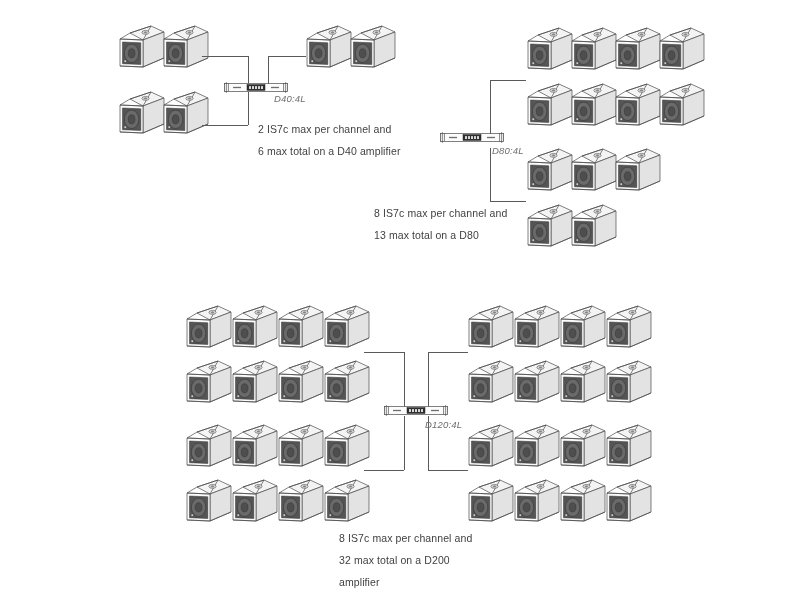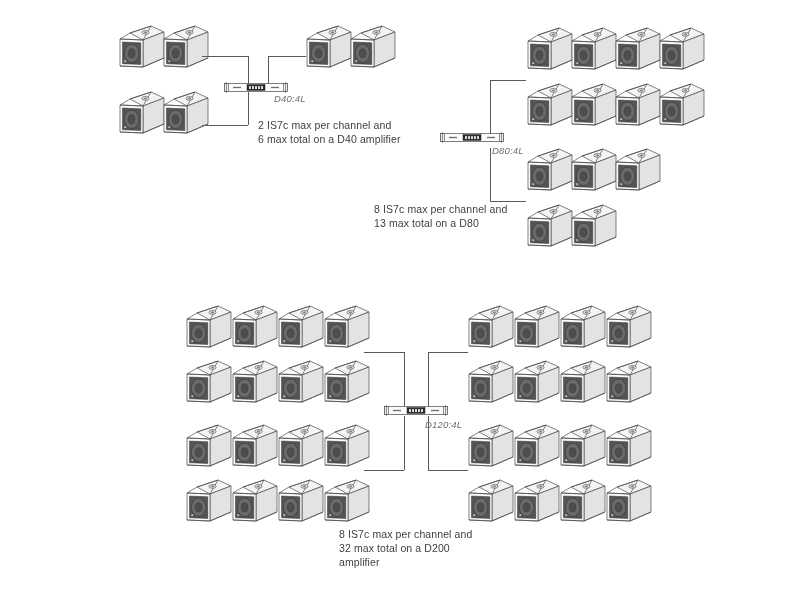--- a/index.html
+++ b/index.html
@@ -21,21 +21,21 @@
   .wire{position:absolute;background:#5a5a5a;}
   .wire.h{height:1px;}
   .wire.v{width:1px;}
 
   
   .amp-label{
     position:absolute;font-style:italic;font-size:9.5px;color:#6e6e6e;
     letter-spacing:.2px;white-space:nowrap;
   }
   .caption{
-    position:absolute;font-size:10.5px;line-height:14px;color:#3f3f3f;
+    position:absolute;font-size:10.5px;line-height:22px;color:#3f3f3f;
     white-space:pre-line;letter-spacing:.1px;
   }
 </style>
 </head>
 <body>
 
 <div class="stage">
 
   <div>
 

